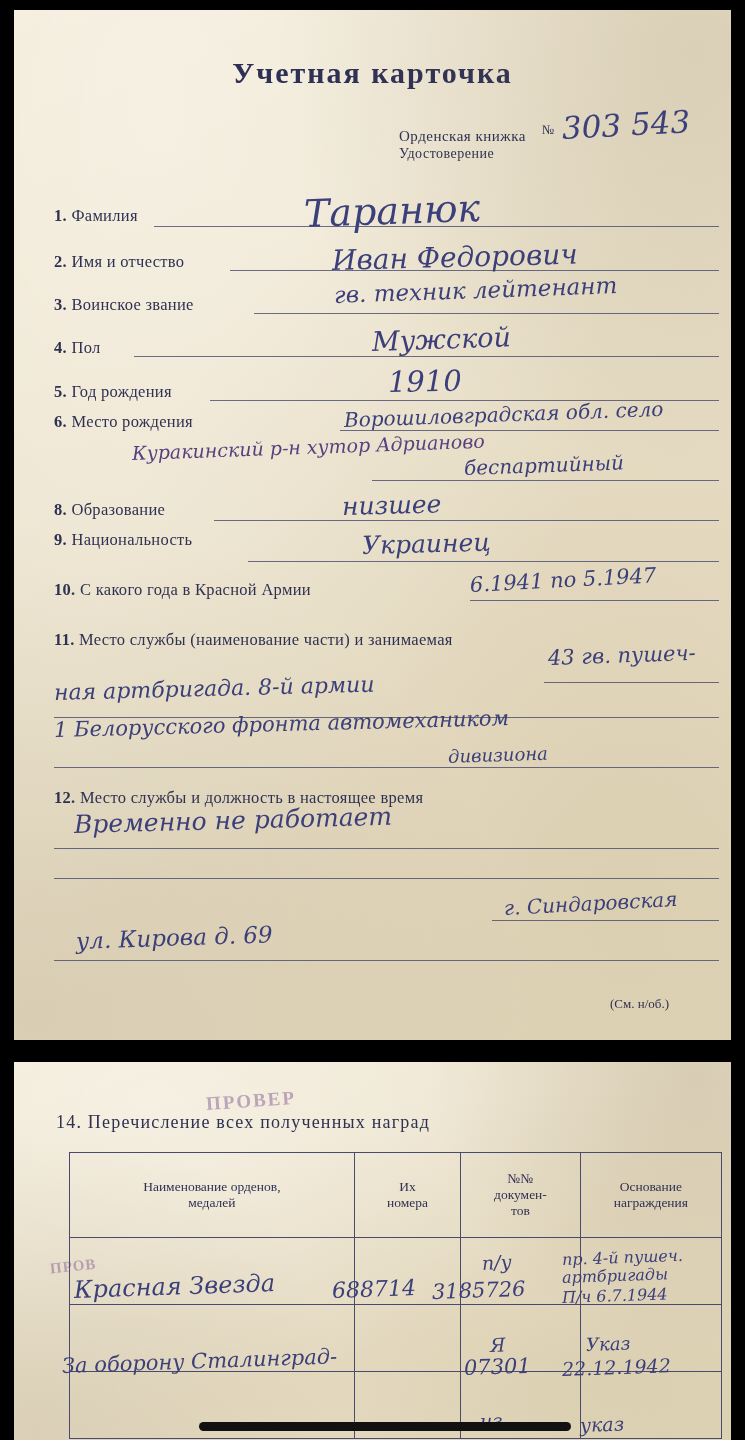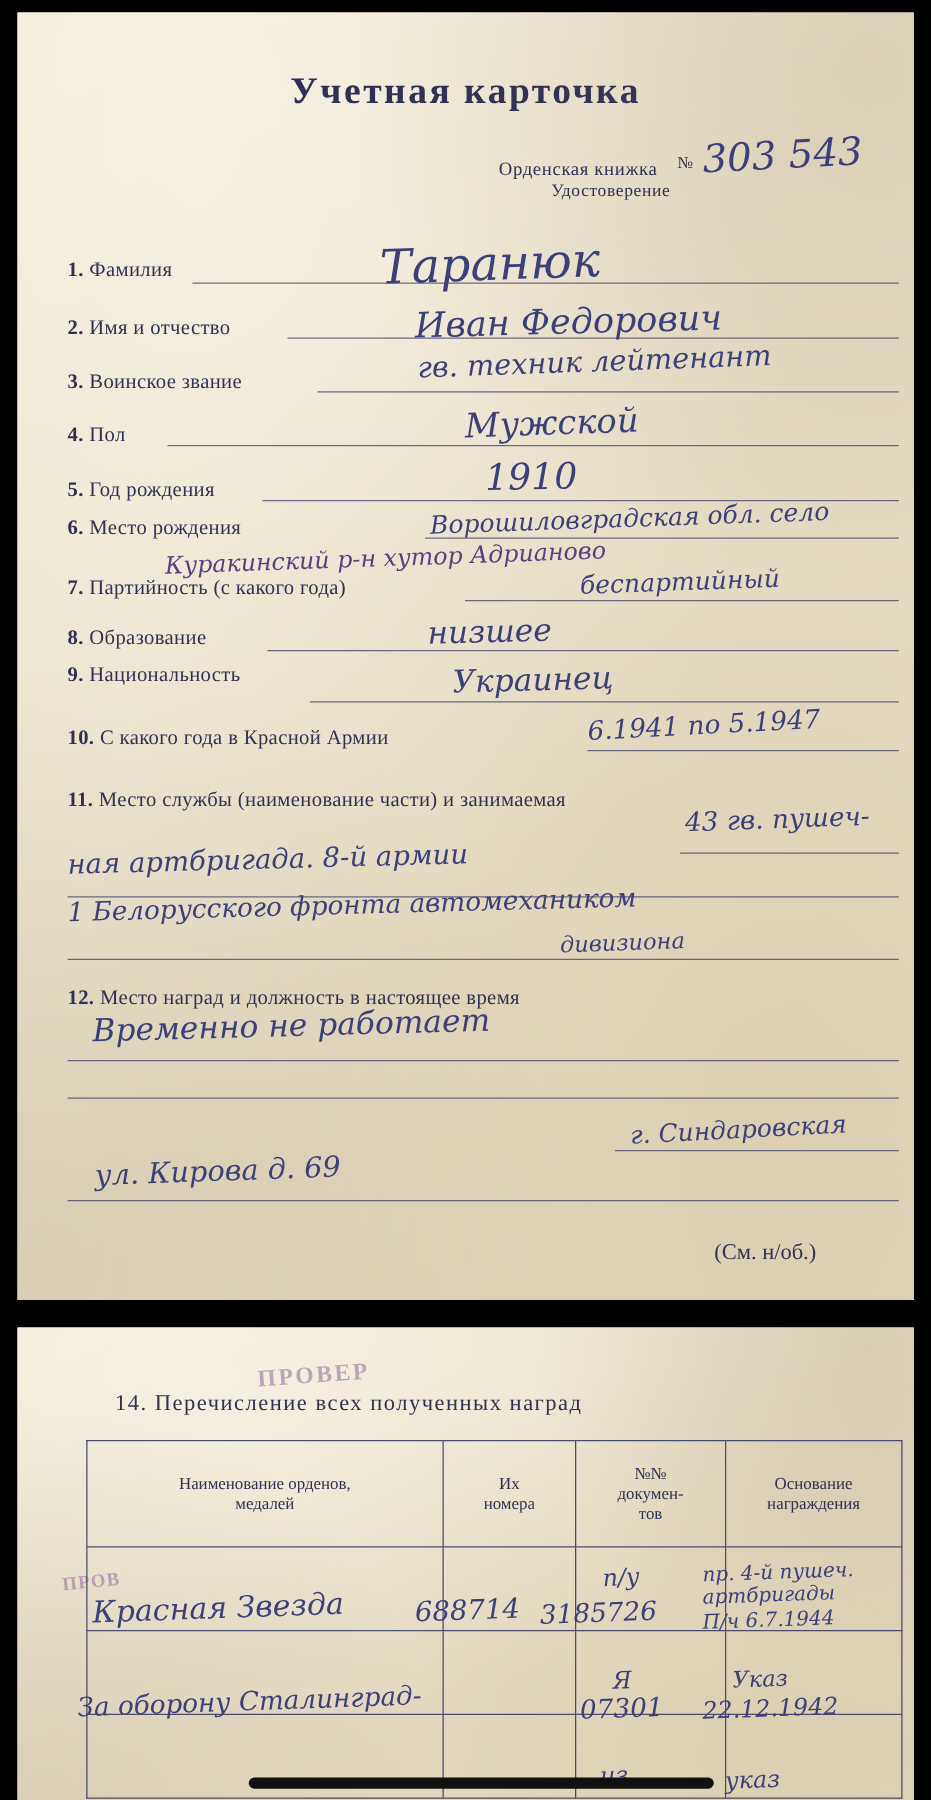--- a/index.html
+++ b/index.html
@@ -54,21 +54,20 @@
     left: 385px;
     top: 118px;
     font-size: 15px;
     color: #2f3152;
     letter-spacing: 0.5px;
   }
   .book-line .sub {
     display: block;
     font-size: 14px;
     margin-top: 1px;
-    margin-left: 42px;
   }
   .book-no {
     position: absolute;
     left: 528px;
     top: 112px;
     font-size: 13px;
     color: #2f3152;
   }
 
   
@@ -95,35 +94,34 @@
   .field .num { display: inline-block; font-weight: bold; }
   .rule {
     position: absolute;
     height: 1px;
     background: #4a4a6e;
     opacity: .8;
   }
 
   .see-note {
     position: absolute;
-    right: 78px;
+    right: 62px;
     bottom: 28px;
-    font-size: 18px;
+    font-size: 13px;
     color: #2f3152;
   }
 
   
   .awards-title {
     position: absolute;
     left: 42px;
     top: 50px;
     font-size: 18px;
     letter-spacing: 1.2px;
     color: #2f3152;
-    margin-left: 36px;
   }
   .stamp {
     position: absolute;
     left: 192px;
     top: 28px;
     font-size: 19px;
     font-weight: bold;
     letter-spacing: 2px;
     color: #8f6a9a;
     opacity: .55;
@@ -223,24 +221,20 @@
   <div class="hw" style="left:374px; top:355px; font-size:29px; transform:rotate(-1deg);">1910</div>
 
   <div class="field" style="top:402px;">
     <span class="num">6.</span>
     <span>Место   рождения</span>
   </div>
   <div class="rule" style="left:326px; top:420px; width:379px;"></div>
   <div class="hw" style="left:330px; top:398px; font-size:20px; transform:rotate(-2deg);">Ворошиловградская обл. село</div>
   <div class="hw ink3" style="left:118px; top:432px; font-size:19px; transform:rotate(-2deg);">Куракинский р-н хутор Адрианово</div>
 
-  <div class="field" style="top:450px;">
-    <span class="num">7.</span>
-    <span>Партийность (с какого года)</span>
-  </div>
   <div class="rule" style="left:358px; top:470px; width:347px;"></div>
   <div class="hw" style="left:450px; top:446px; font-size:20px; transform:rotate(-2deg);">беспартийный</div>
 
   <div class="field" style="top:490px;">
     <span class="num">8.</span>
     <span>Образование</span>
   </div>
   <div class="rule" style="left:200px; top:510px; width:505px;"></div>
   <div class="hw" style="left:328px; top:482px; font-size:25px; transform:rotate(-1.5deg);">низшее</div>
 
@@ -265,21 +259,21 @@
   <div class="hw" style="left:534px; top:636px; font-size:21px; transform:rotate(-2deg);">43 гв. пушеч-</div>
   <div class="rule" style="left:530px; top:672px; width:175px;"></div>
   <div class="hw" style="left:40px; top:670px; font-size:22px; transform:rotate(-1.5deg);">ная артбригада. 8-й армии</div>
   <div class="rule" style="left:40px; top:707px; width:665px;"></div>
   <div class="hw" style="left:40px; top:708px; font-size:21px; transform:rotate(-1.5deg);">1 Белорусского фронта автомехаником</div>
   <div class="hw" style="left:434px; top:736px; font-size:18px; transform:rotate(-2deg);">дивизиона</div>
   <div class="rule" style="left:40px; top:757px; width:665px;"></div>
 
   <div class="field" style="top:778px;">
     <span class="num">12.</span>
-    <span>Место наград и должность в настоящее  время</span>
+    <span>Место службы и должность в настоящее  время</span>
   </div>
   <div class="hw" style="left:60px; top:800px; font-size:25px; transform:rotate(-1.5deg);">Временно не работает</div>
   <div class="rule" style="left:40px; top:838px; width:665px;"></div>
   <div class="rule" style="left:40px; top:868px; width:665px;"></div>
 
   <div class="rule" style="left:478px; top:910px; width:227px;"></div>
   <div class="hw" style="left:490px; top:886px; font-size:20px; transform:rotate(-3deg);">г. Синдаровская</div>
   <div class="hw" style="left:62px; top:918px; font-size:23px; transform:rotate(-2deg);">ул. Кирова д. 69</div>
   <div class="rule" style="left:40px; top:950px; width:665px;"></div>
 

